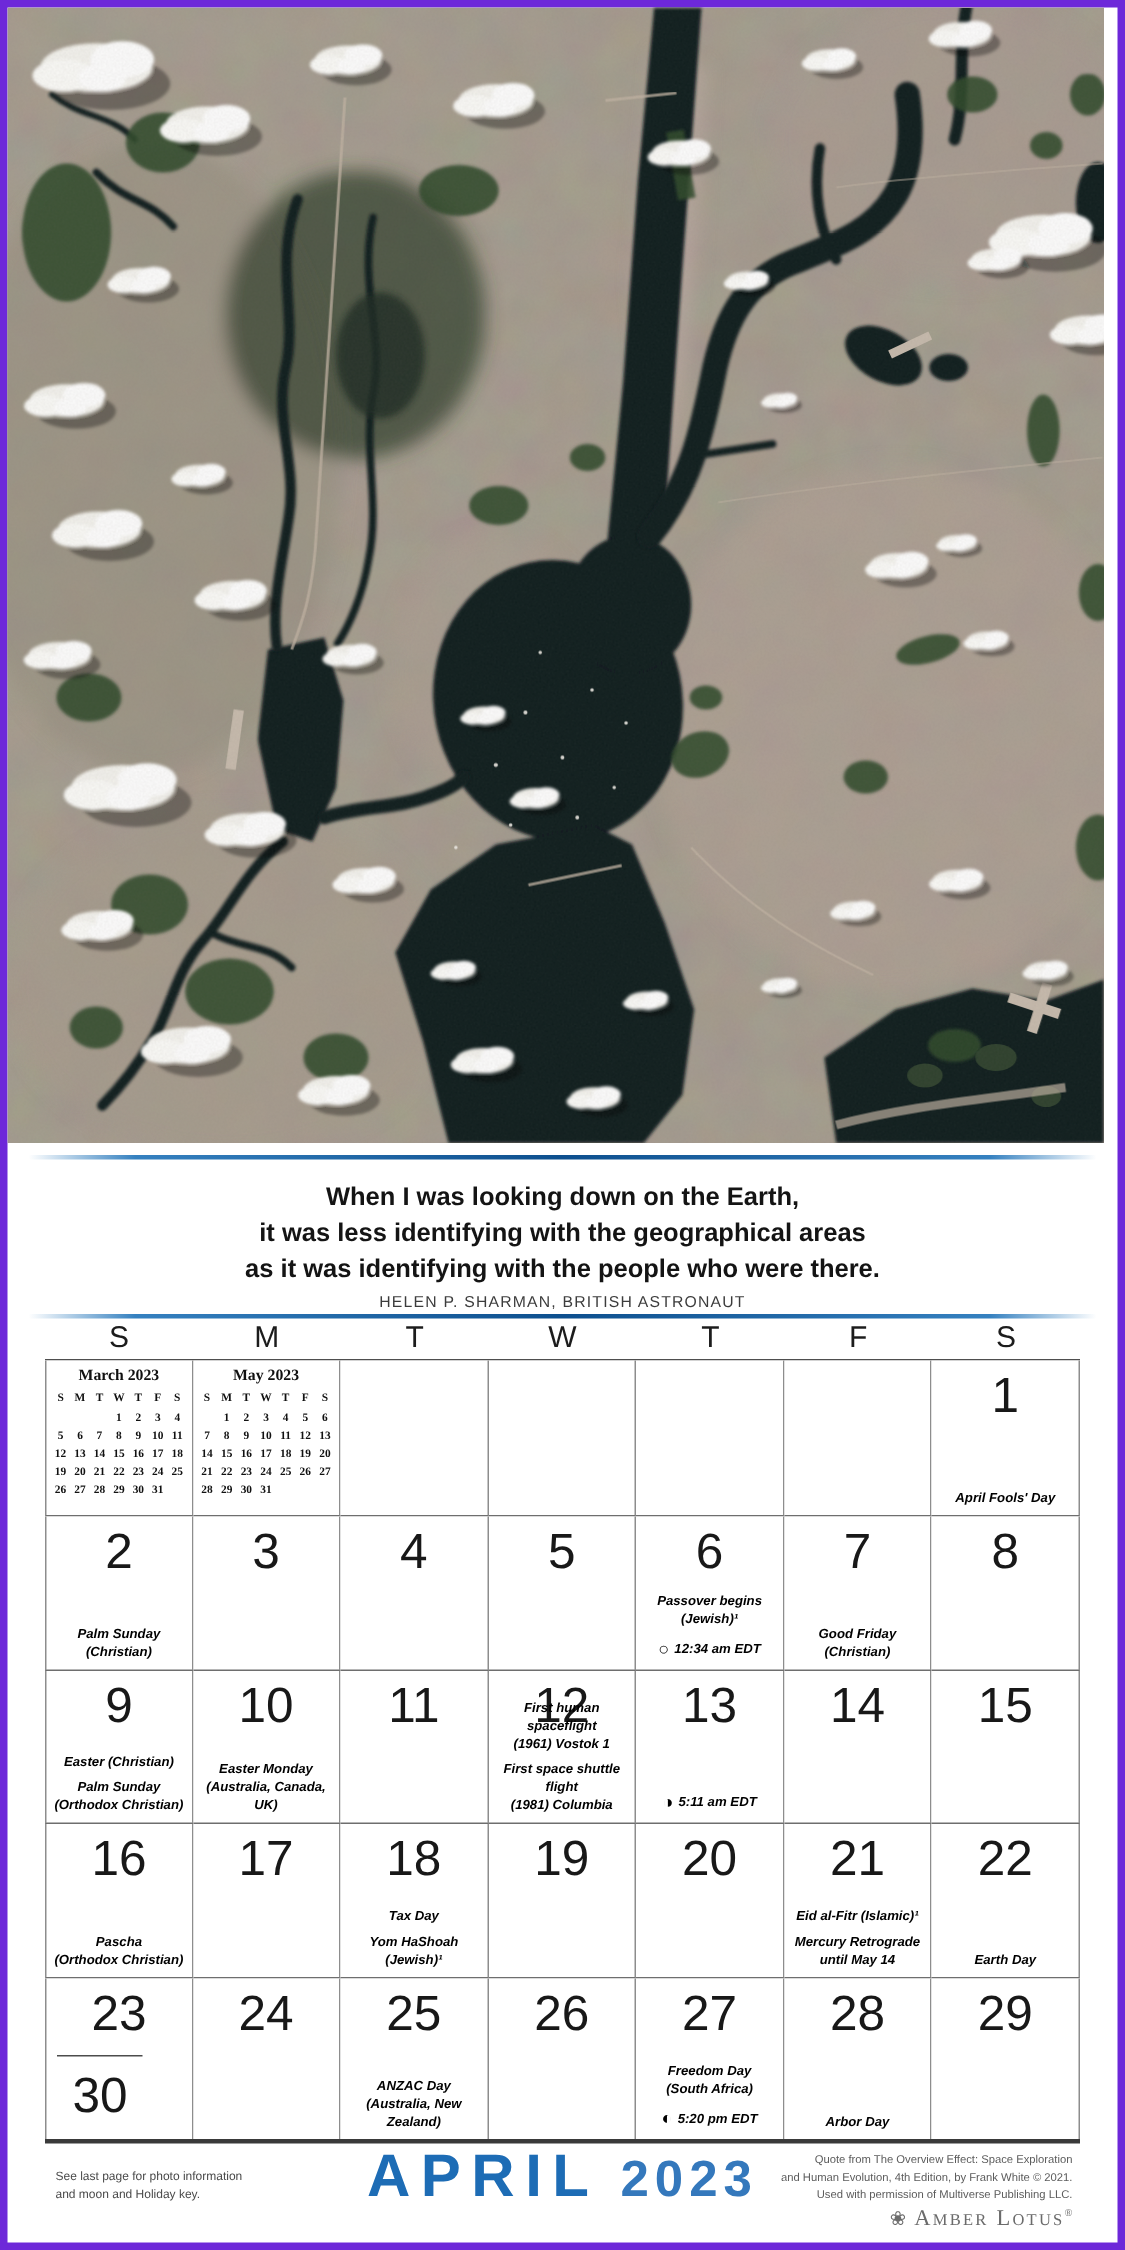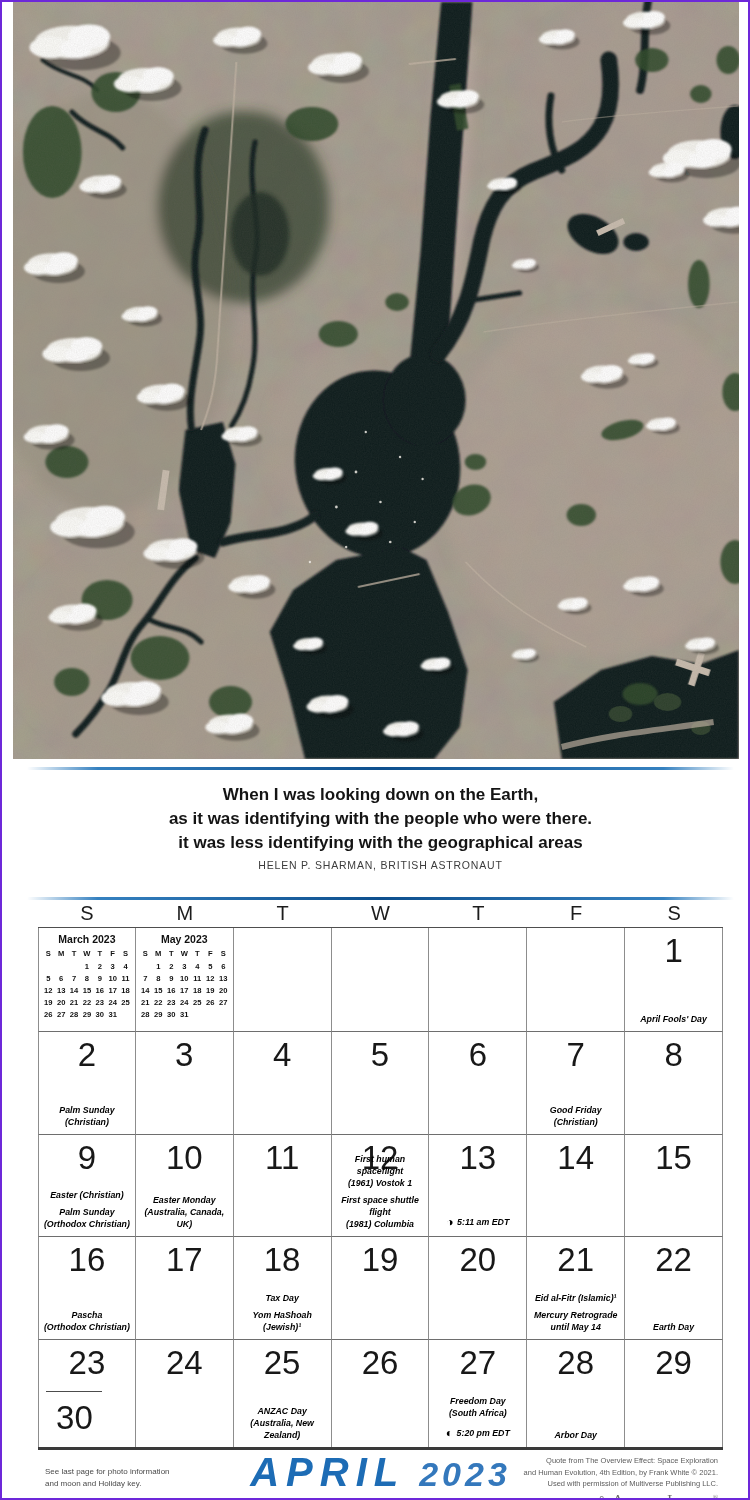--- a/index.html
+++ b/index.html
@@ -1,57 +1,57 @@
 <!DOCTYPE html>
 <html><head>
 <meta charset="utf-8">
 <style>
   html,body{margin:0;padding:0;background:#ffffff;}
   *{box-sizing:border-box;}
   body{font-family:"Liberation Sans","DejaVu Sans",sans-serif;}
-  .page{width:750px;height:1500px;margin:0 auto;background:#ffffff;border:2px solid #6d28d9;position:relative;overflow:hidden;padding-left:11px;}
+  .page{width:750px;height:1500px;margin:0 auto;background:#ffffff;border:5px solid #6d28d9;position:relative;overflow:hidden;}
 
   
   .photo{height:757px;margin-right:9px;position:relative;background:#a2968c;overflow:hidden;}
   .photo svg{display:block;width:100%;height:100%;}
 
   
   .quote-band{padding:8px 10px 0;text-align:center;}
   .blue-rule{height:3px;margin:0 4px;border-radius:2px;
     background:linear-gradient(to right,rgba(22,102,174,0) 0%,rgba(31,115,185,.9) 10%,#0d4f8e 50%,rgba(31,115,185,.9) 90%,rgba(22,102,174,0) 100%);}
   .qtext{margin:13px auto 4px;font-size:17px;font-weight:700;color:#141414;line-height:1.42;}
-  .qattr{font-size:10.5px;color:#3c3c3c;letter-spacing:.8px;margin-bottom:26px;}
+  .qattr{font-size:10.5px;color:#3c3c3c;letter-spacing:.8px;margin-bottom:2px;}
 
   
   .cal-wrap{margin:0 25px;}
   .wd-row{display:grid;grid-template-columns:repeat(7,1fr);height:27px;align-items:center;}
   .wd{text-align:center;font-size:20px;font-weight:400;color:#1c1c1c;}
   .cal-grid{display:grid;grid-template-columns:repeat(7,1fr);grid-template-rows:104px 103px 102px 103px 107px;
     border-top:1.5px solid #4e4e4e;border-bottom:3px solid #3a3a3a;}
   .cell{position:relative;border-right:1px solid #8d8d8d;border-bottom:1px solid #6e6e6e;background:#fff;}
   .cell:nth-child(7n+1){border-left:1px solid #8d8d8d;}
   .cell.lastrow{border-bottom:none;}
   .dnum{text-align:center;font-size:33px;font-weight:400;color:#181818;padding-top:6px;line-height:1;}
   .d2line{border-top:1.5px solid #4c4c4c;margin:12px 34% 0 7%;}
   .dnum.d2{width:64%;margin-left:5%;padding-top:9px;}
   .events{position:absolute;left:2px;right:2px;bottom:6px;text-align:center;font-style:italic;}
   .egroup{margin-top:5px;}
   .eline{font-size:8.8px;font-weight:700;color:#000;line-height:1.35;}
   .moon{font-size:12px;vertical-align:-1px;margin-right:1px;}
 
   
-  .mini{padding-top:5px;}
+  .mini{padding-top:5px;font-family:Liberation Serif, serif;}
   .mini-title{text-align:center;font-size:10.5px;font-weight:700;color:#111;margin-bottom:3px;}
   .mini-grid{display:grid;grid-template-columns:repeat(7,1fr);width:94%;margin:0 auto;}
   .mini-wd,.mini-d{text-align:center;font-size:7.6px;font-weight:700;color:#111;line-height:1.6;}
 
   
   .footer{position:relative;height:70px;}
   .f-left{position:absolute;left:32px;top:16px;font-size:8px;color:#4a4a4a;line-height:1.5;}
-  .f-center{position:absolute;left:0;right:0;top:0;text-align:center;white-space:nowrap;font-style:italic;}
+  .f-center{position:absolute;left:0;right:0;top:0;text-align:center;white-space:nowrap;}
   .f-month{font-size:40px;font-weight:700;letter-spacing:7px;color:#1d6cb5;}
   .f-year{font-size:34px;font-weight:600;letter-spacing:4px;color:#3478bc;margin-left:14px;}
   .f-right{position:absolute;right:30px;top:5px;text-align:right;font-size:7.5px;color:#5c5c5c;line-height:1.5;}
   .f-logo{position:absolute;right:30px;top:42px;font-family:"Liberation Serif","DejaVu Serif",serif;
     font-variant:small-caps;font-size:15px;letter-spacing:1.5px;color:#6b6b6b;}
   .f-logo .flower{font-size:13px;margin-right:4px;font-family:"DejaVu Sans",sans-serif;}
   .f-logo .reg{font-size:7px;vertical-align:6px;letter-spacing:0;}
 </style>
 </head>
 <body>
@@ -227,22 +227,22 @@
       </g>
 
       <rect width="741" height="757" filter="url(#grain)" opacity="0.28"></rect>
     </svg>
   </div>
 
   <div class="quote-band">
     <div class="blue-rule"></div>
     <div class="qtext">
       <div>When I was looking down on the Earth,</div>
+      <div>it was less identifying with the geographical areas</div>
       <div>as it was identifying with the people who were there.</div>
-      <div>it was less identifying with the geographical areas</div>
     </div>
     <div class="qattr">HELEN P. SHARMAN, BRITISH ASTRONAUT</div>
     <div class="blue-rule"></div>
   </div>
 
   <div class="cal-wrap">
     <div class="wd-row">
         <div class="wd">S</div>
         <div class="wd">M</div>
         <div class="wd">T</div>
@@ -370,20 +370,28 @@
           <div class="dnum">3</div>
         </div>
         <div class="cell">
           <div class="dnum">4</div>
         </div>
         <div class="cell">
           <div class="dnum">5</div>
         </div>
         <div class="cell">
           <div class="dnum">6</div>
+          <div class="events">
+            <div class="egroup">
+              <div class="eline">Passover begins (Jewish)¹</div>
+            </div>
+            <div class="egroup">
+              <div class="eline"><span class="moon">○</span> 12:34 am EDT</div>
+            </div>
+          </div>
         </div>
         <div class="cell">
           <div class="dnum">7</div>
           <div class="events">
             <div class="egroup">
               <div class="eline">Good Friday (Christian)</div>
             </div>
           </div>
         </div>
         <div class="cell">

